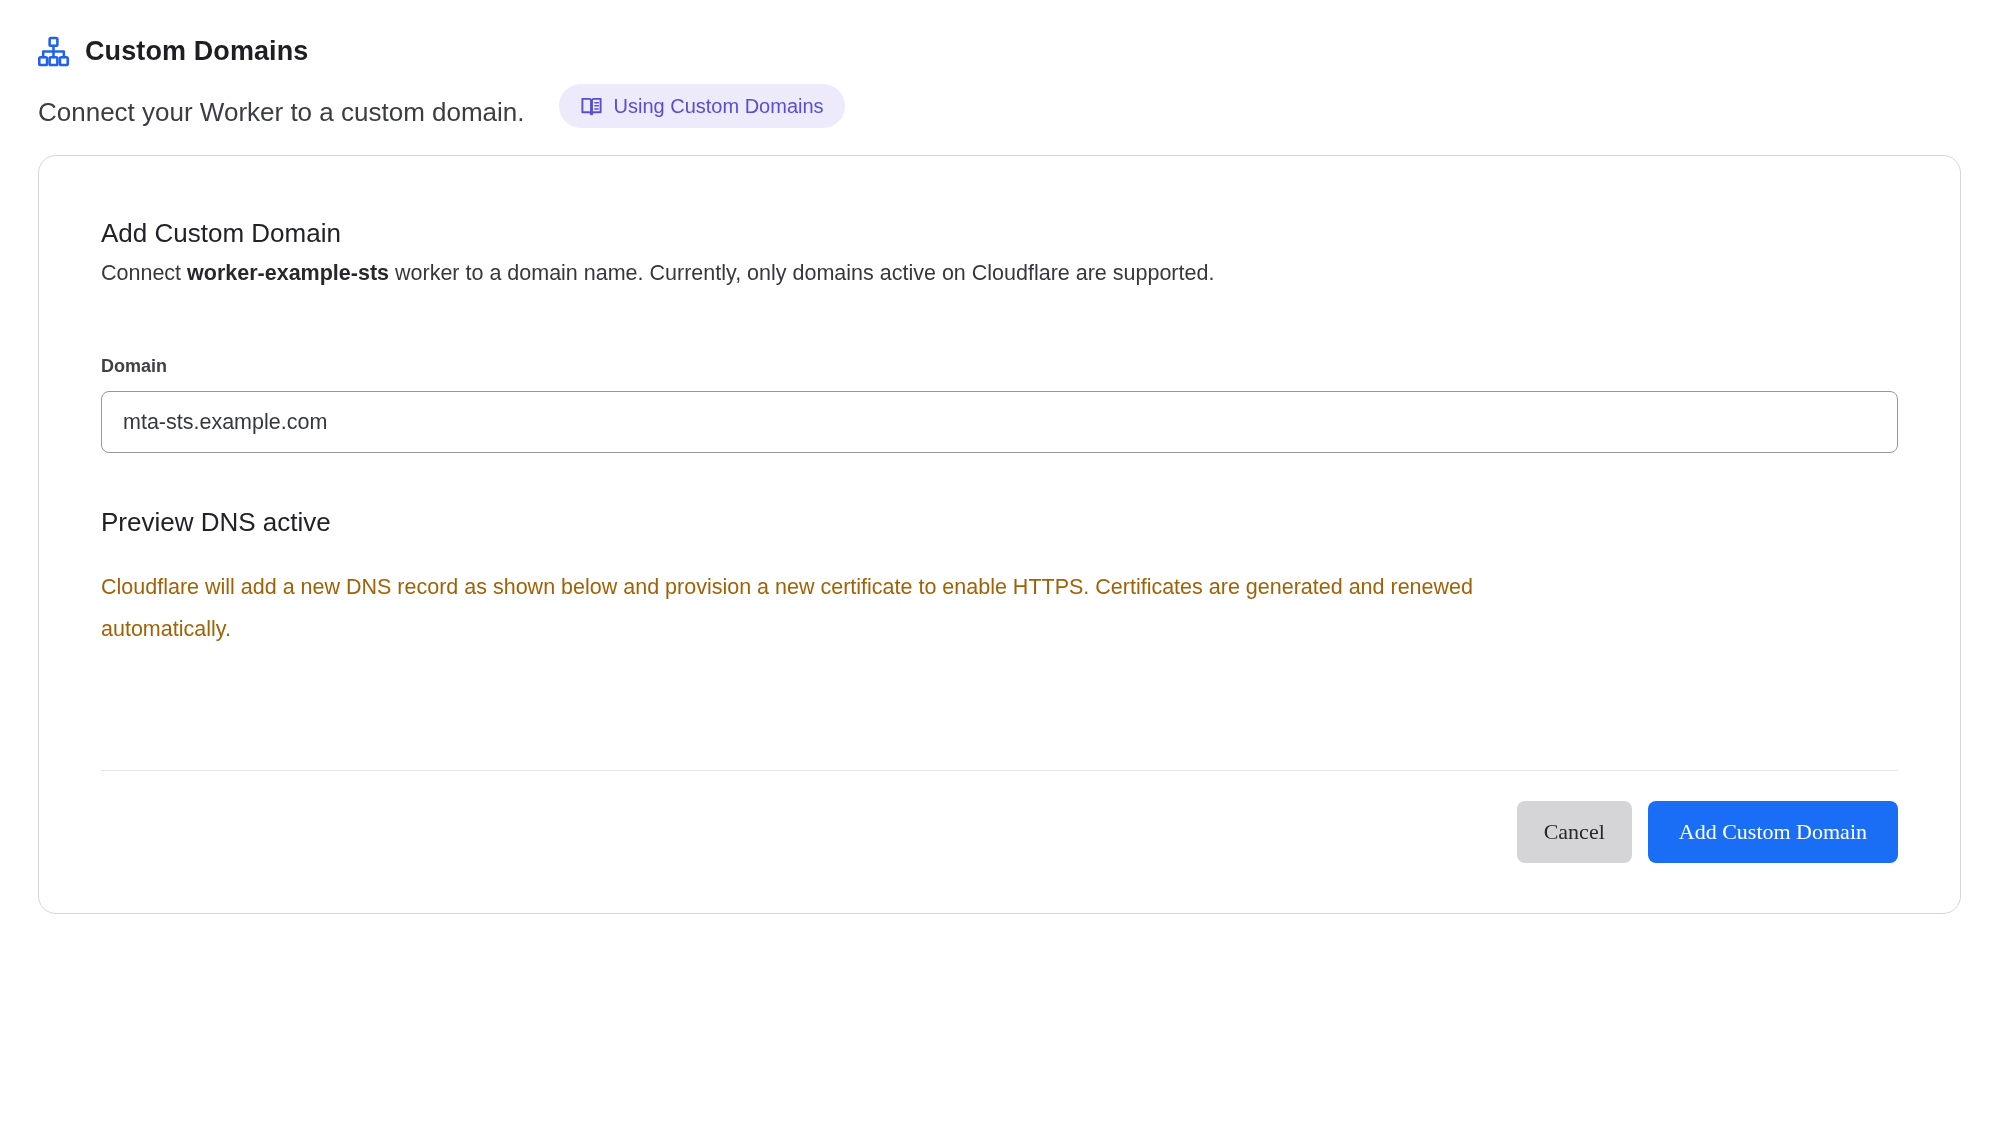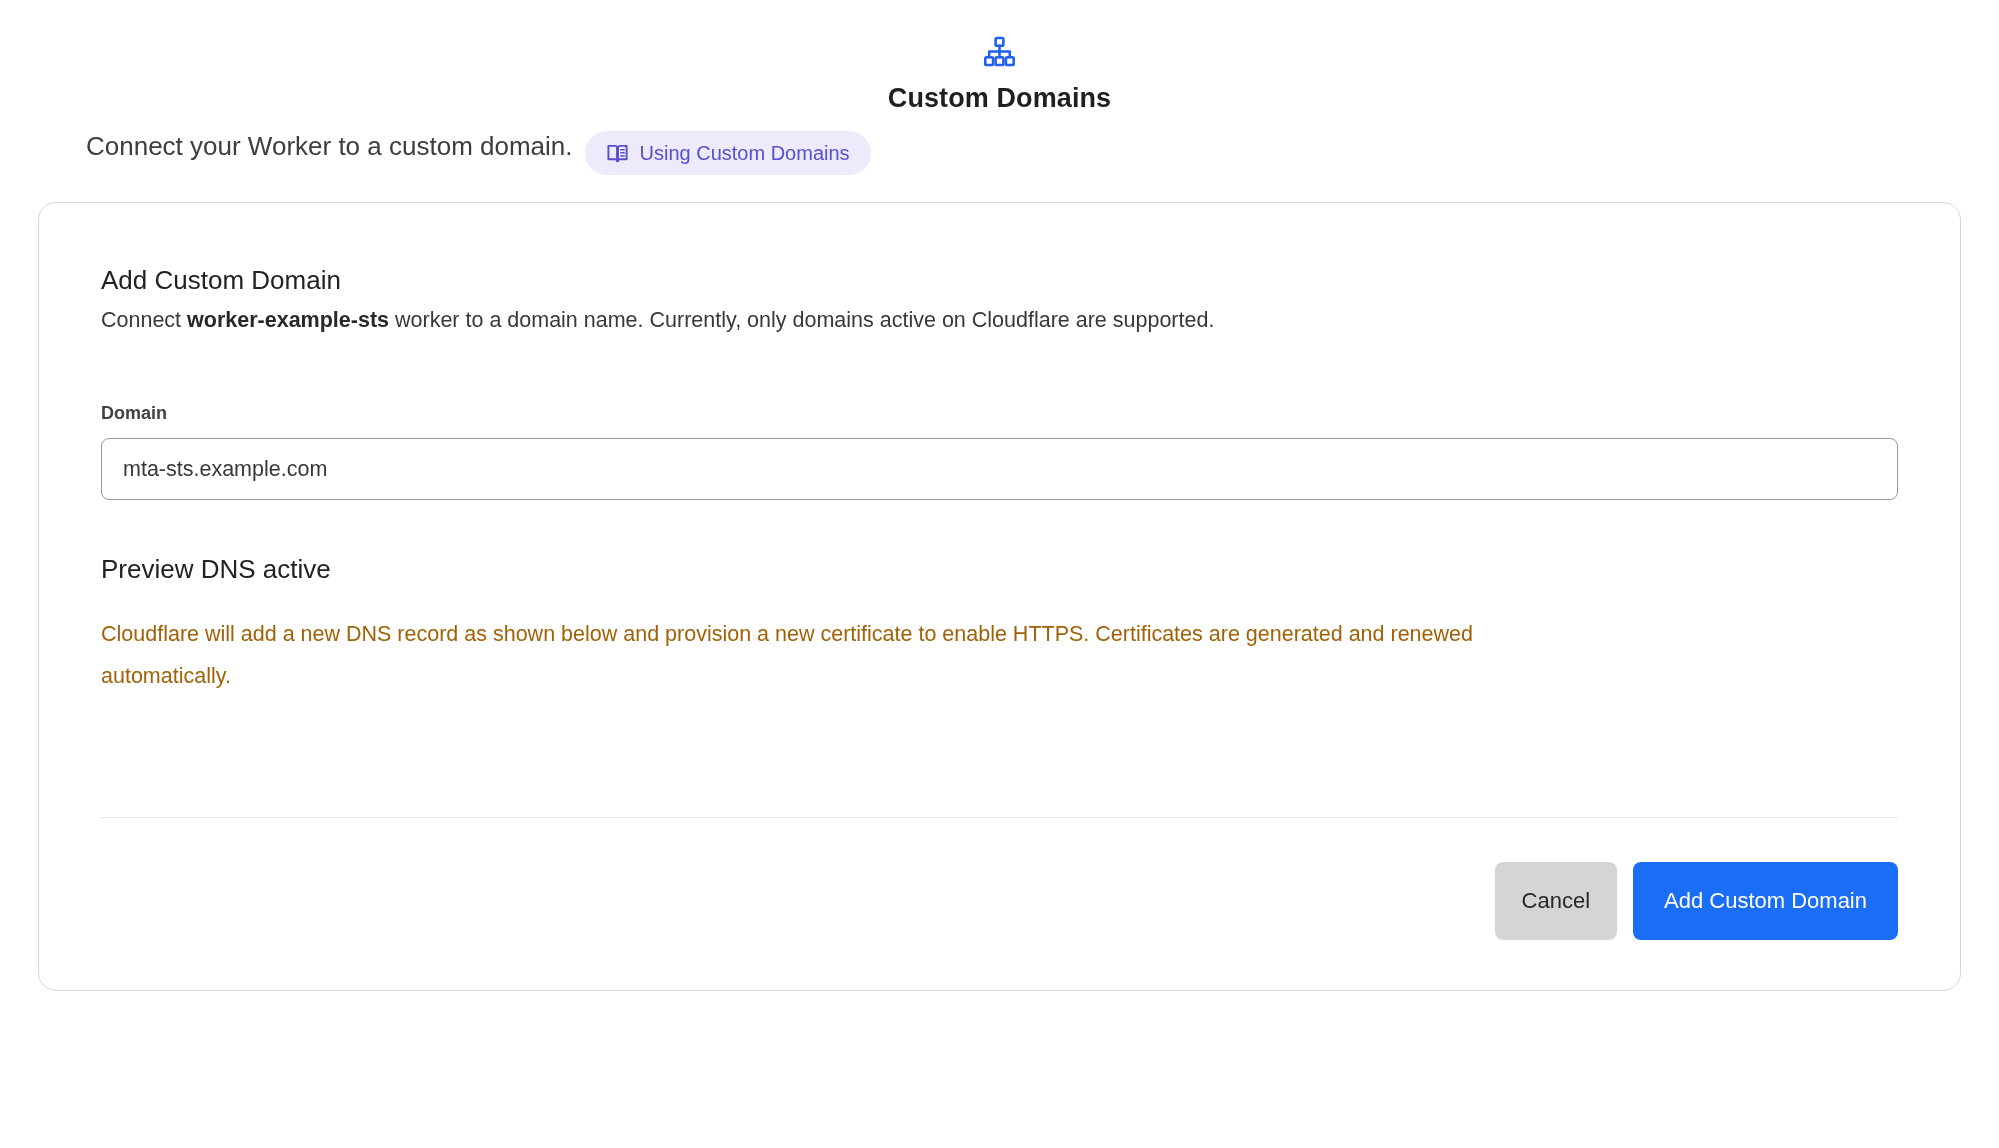--- a/index.html
+++ b/index.html
@@ -14,24 +14,24 @@
   html,body{margin:0;padding:0;background:#ffffff;}
   body{
     width:1999px;height:1148px;
     font-family:"Liberation Sans","DejaVu Sans",sans-serif;
     color:#35383d;
     -webkit-font-smoothing:antialiased;
   }
   .page{padding:36px 38px 0 38px;}
 
   
-  .header-row{display:flex;align-items:center;gap:16px;flex-direction:column;}
+  .header-row{display:flex;align-items:center;gap:16px;}
   .sitemap-icon{width:31px;height:31px;color:var(--icon-blue);flex:0 0 auto;}
   .page-title{font-size:27px;font-weight:600;color:#1e1f22;letter-spacing:.1px;}
-  .subtitle-row{display:flex;align-items:flex-start;gap:12px;margin-top:17px;margin-left:48px;}
+  .subtitle-row{display:flex;align-items:flex-end;gap:34px;margin-top:17px;}
   .page-subtitle{font-size:26px;font-weight:400;color:#3a3d42;}
   .docs-badge{
     display:inline-flex;align-items:center;gap:11px;
     height:44px;padding:0 21px;border-radius:22px;
     background:var(--badge-bg);color:var(--badge-text);
     font-size:20px;font-weight:400;cursor:pointer;border:none;
   }
   .book-icon{width:23px;height:23px;color:var(--badge-text);flex:0 0 auto;}
 
   
@@ -66,23 +66,23 @@
     border-bottom:1px solid #dcdcdf;
   }
   tbody td{padding:25px 10px 25px 32px;color:#35383d;background:#fff;}
   tbody td.cell-type{font-weight:700;color:#202226;}
   th.col-0{width:27%;} th.col-1{width:25%;} th.col-2{width:25%;} th.col-3{width:23%;}
 
   
   .footer-divider{margin-top:120px;border:none;border-top:1px solid #e5e5e7;height:0;}
   .footer-actions{margin-top:30px;display:flex;justify-content:flex-end;gap:16px;}
   .btn{
-    height:78px;border:none;border-radius:8px;
-    font-family:Liberation Sans, sans-serif;font-size:22px;cursor:pointer;
-    display:inline-flex;align-items:center;justify-content:center;margin-top:14px;
+    height:62px;border:none;border-radius:8px;
+    font-family:Liberation Serif, serif;font-size:22px;cursor:pointer;
+    display:inline-flex;align-items:center;justify-content:center;
   }
   .btn-cancel{background:var(--cancel-bg);color:#26282c;padding:0 27px;}
   .btn-primary{background:var(--accent-blue);color:#ffffff;padding:0 31px;}
 </style>
 </head>
 <body>
 
 <div class="page">
 
   <div class="header-row">

